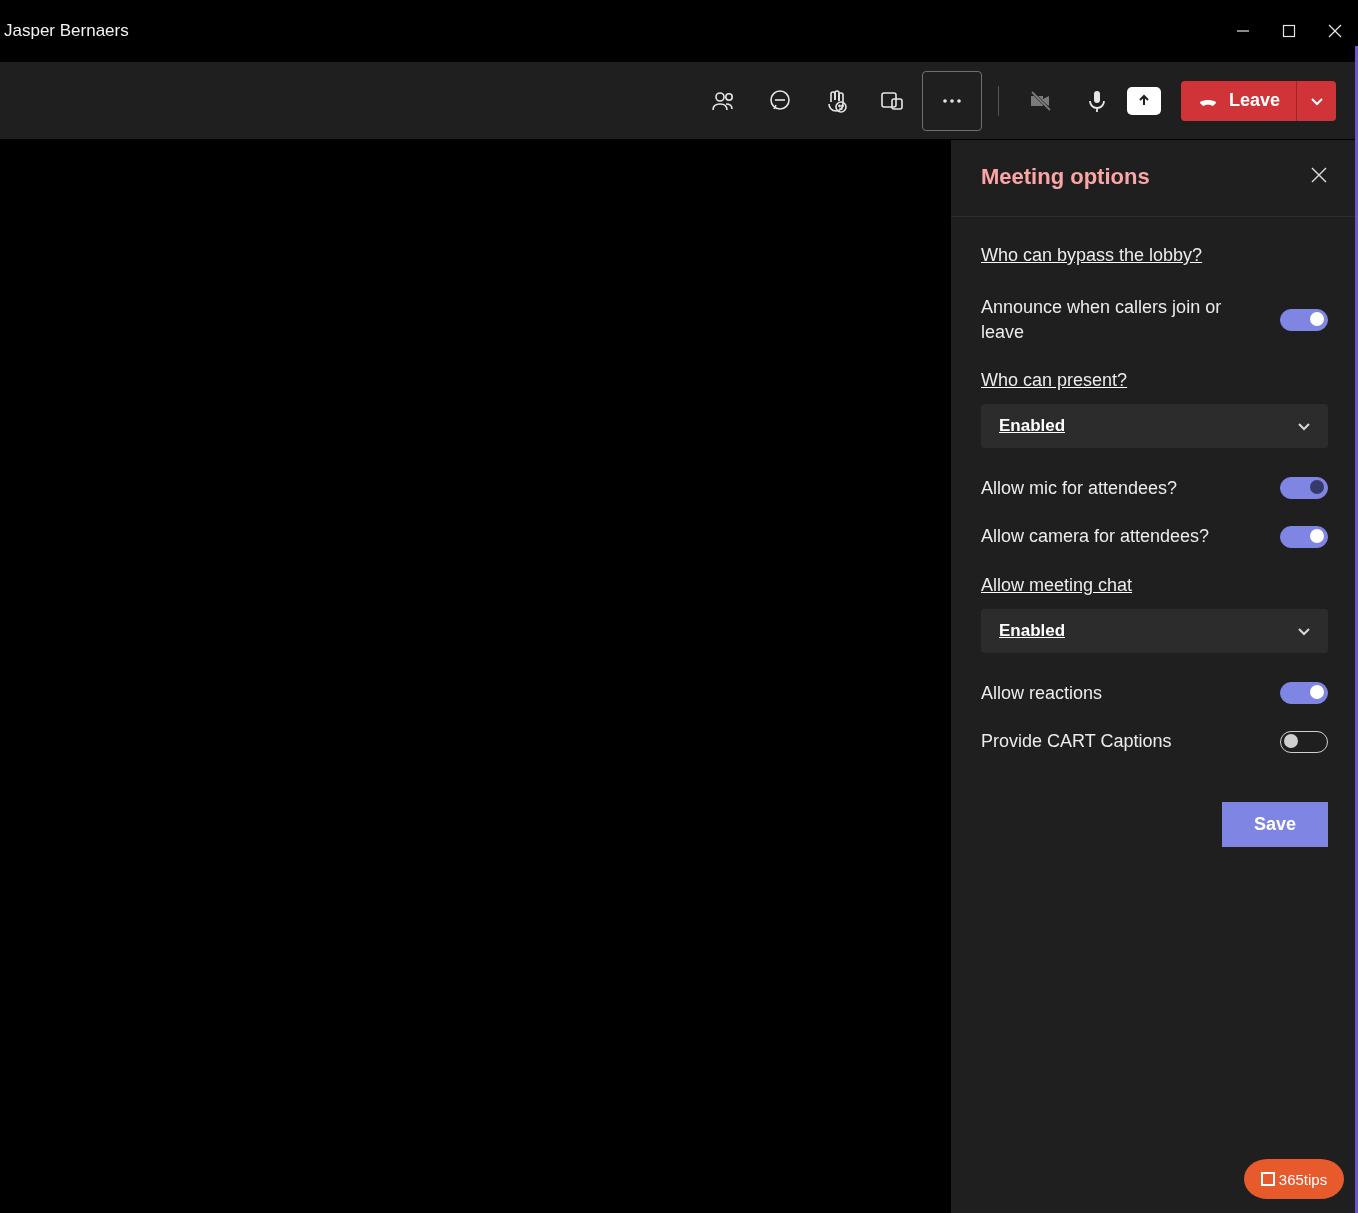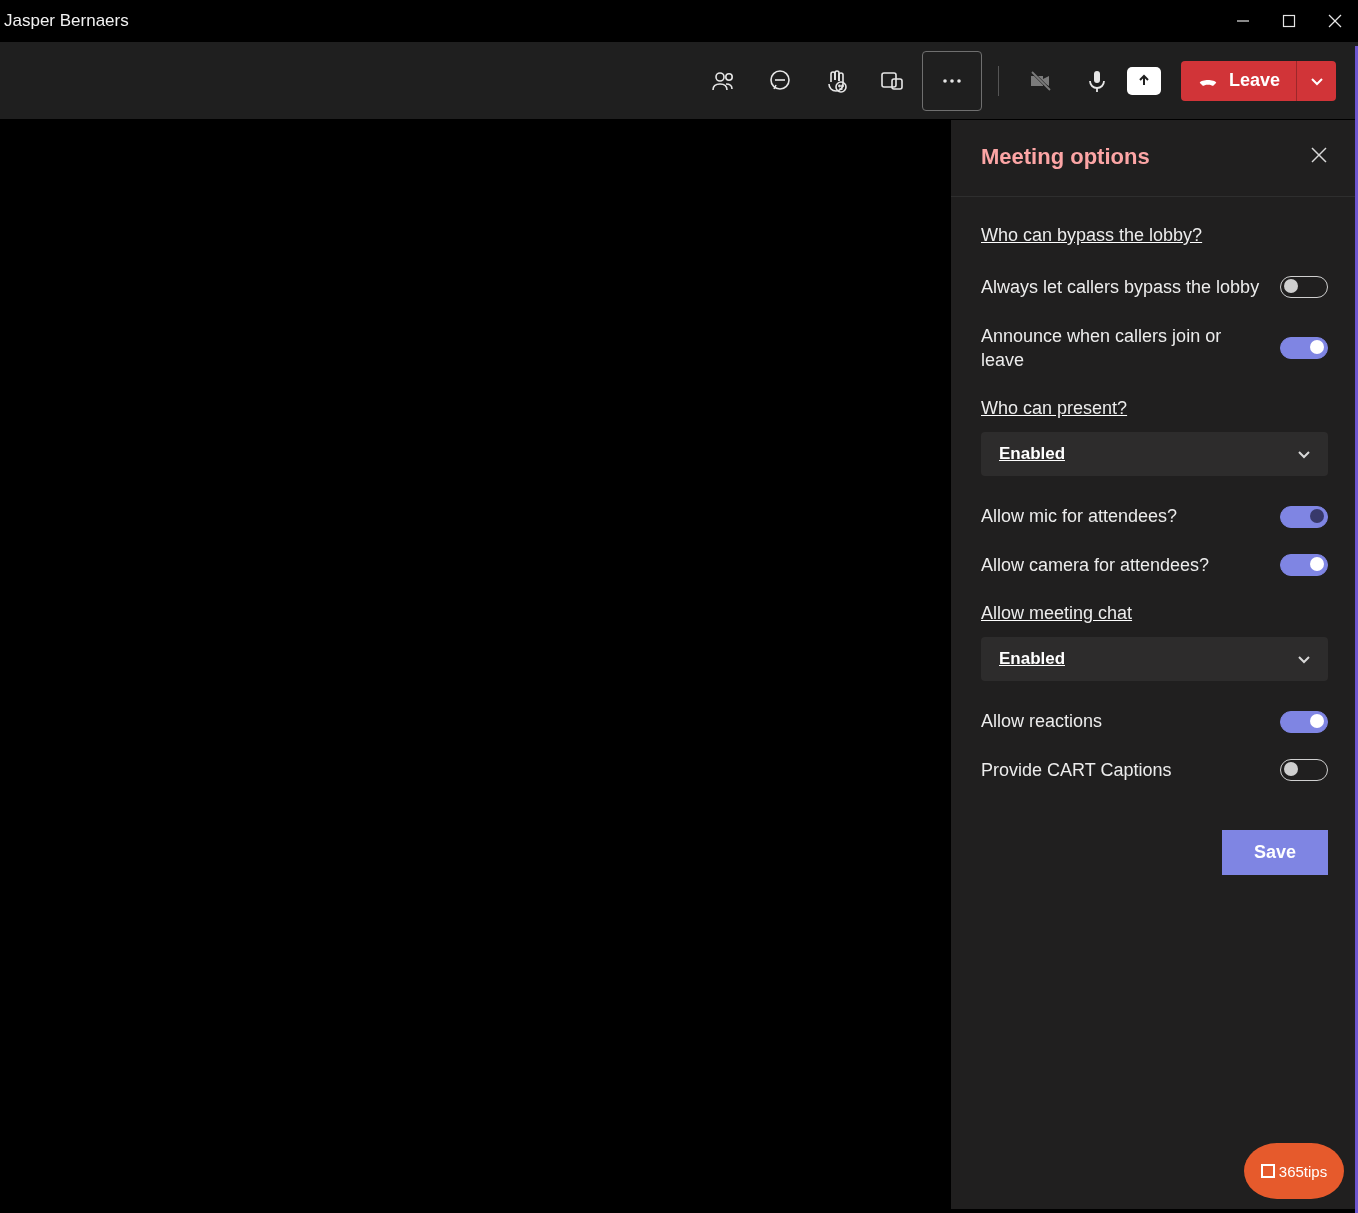--- a/index.html
+++ b/index.html
@@ -1,19 +1,19 @@
 <!DOCTYPE html>
 <html><head>
 <meta charset="utf-8">
 <style>
   * { box-sizing: border-box; margin: 0; padding: 0; }
   html, body { width: 1358px; height: 1213px; background: #000; font-family: "Segoe UI", Arial, sans-serif; color: #fff; overflow: hidden; }
 
   
-  .titlebar { height: 42px; background: #000; display: flex; align-items: center; justify-content: space-between; padding: 0 0 0 0; }
+  .titlebar { height: 62px; background: #000; display: flex; align-items: center; justify-content: space-between; padding: 0 0 0 0; }
   .titlebar .title { font-size: 17px; color: #f2f2f2; padding-left: 4px; }
   .win-controls { display: flex; gap: 0; }
   .win-btn { width: 46px; height: 46px; display: flex; align-items: center; justify-content: center; color: #e5e5e5; cursor: pointer; }
   .win-btn svg { width: 14px; height: 14px; stroke: #e5e5e5; fill: none; stroke-width: 1.2; }
 
   
   .toolbar { height: 78px; background: #1f1f1f; display: flex; align-items: center; justify-content: flex-end; padding-right: 22px; border-bottom: 1px solid #000; }
   .tool-group { display: flex; align-items: center; gap: 4px; }
   .tool-btn { width: 52px; height: 52px; display: flex; align-items: center; justify-content: center; border: 1px solid transparent; border-radius: 4px; cursor: pointer; }
   .tool-btn.active { border: 1px solid #6f6f6f; width: 60px; height: 60px; }
@@ -48,21 +48,21 @@
   .toggle { width: 48px; height: 22px; border-radius: 12px; position: relative; cursor: pointer; }
   .toggle.off { border: 1.5px solid #cfcfcf; background: transparent; }
   .toggle.off .knob { position: absolute; width: 14px; height: 14px; border-radius: 50%; background: #cfcfcf; top: 2.0px; left: 3px; }
   .toggle.on { border: 1.5px solid #7f85e3; background: #7f85e3; }
   .toggle.on .knob { position: absolute; width: 14px; height: 14px; border-radius: 50%; background: #fff; top: 2.0px; right: 3px; }
   .toggle.on-dark { border: 1.5px solid #7f85e3; background: #7f85e3; }
   .toggle.on-dark .knob { position: absolute; width: 14px; height: 14px; border-radius: 50%; background: #38396b; top: 2.0px; right: 3px; }
   .save-btn { background: #7f85e3; color: #fff; font-size: 18px; font-weight: 600; border: none; border-radius: 0; padding: 12px 32px; cursor: pointer; float: right; margin-top: 24px; }
 
   
-  .wm { position: fixed; right: 14px; bottom: 14px; width: 100px; height: 56px; background: #e65a2c; border-radius: 40px 40px 40px 40px / 34px 34px 34px 34px; display: flex; align-items: center; justify-content: center; color: #fff; font-size: 15px; font-weight: 400; }
+  .wm { position: fixed; right: 14px; bottom: 14px; width: 100px; height: 40px; background: #e65a2c; border-radius: 40px 40px 40px 40px / 34px 34px 34px 34px; display: flex; align-items: center; justify-content: center; color: #fff; font-size: 15px; font-weight: 400; }
   .wm .sq { width: 14px; height: 14px; border: 2px solid #fff; margin-right: 4px; display: inline-block; }
   .edge-stripe { position: fixed; right: 0; top: 46px; bottom: 0; width: 3px; background: #6e56cf; }
 
 </style>
 </head>
 <body>
 
 <div class="titlebar">
   <div class="title">Jasper Bernaers</div>
   <div class="win-controls">
@@ -175,26 +175,20 @@
             <line x1="16" y1="2" x2="2" y2="16"></line>
           </svg>
       </div>
     </div>
     <div class="panel-body">
 
       <div class="group">
         <div class="opt-label">Who can bypass the lobby?</div>
       </div>
 
-      <div class="row-toggle">
-        <div class="opt-label">Always let callers bypass the lobby</div>
-        <div class="toggle off">
-            <div class="knob"></div>
-          </div>
-      </div>
 
       <div class="row-toggle">
         <div class="opt-label">Announce when callers join or leave</div>
         <div class="toggle on">
             <div class="knob"></div>
           </div>
       </div>
 
       <div class="group">
         <div class="opt-label">Who can present?</div>

